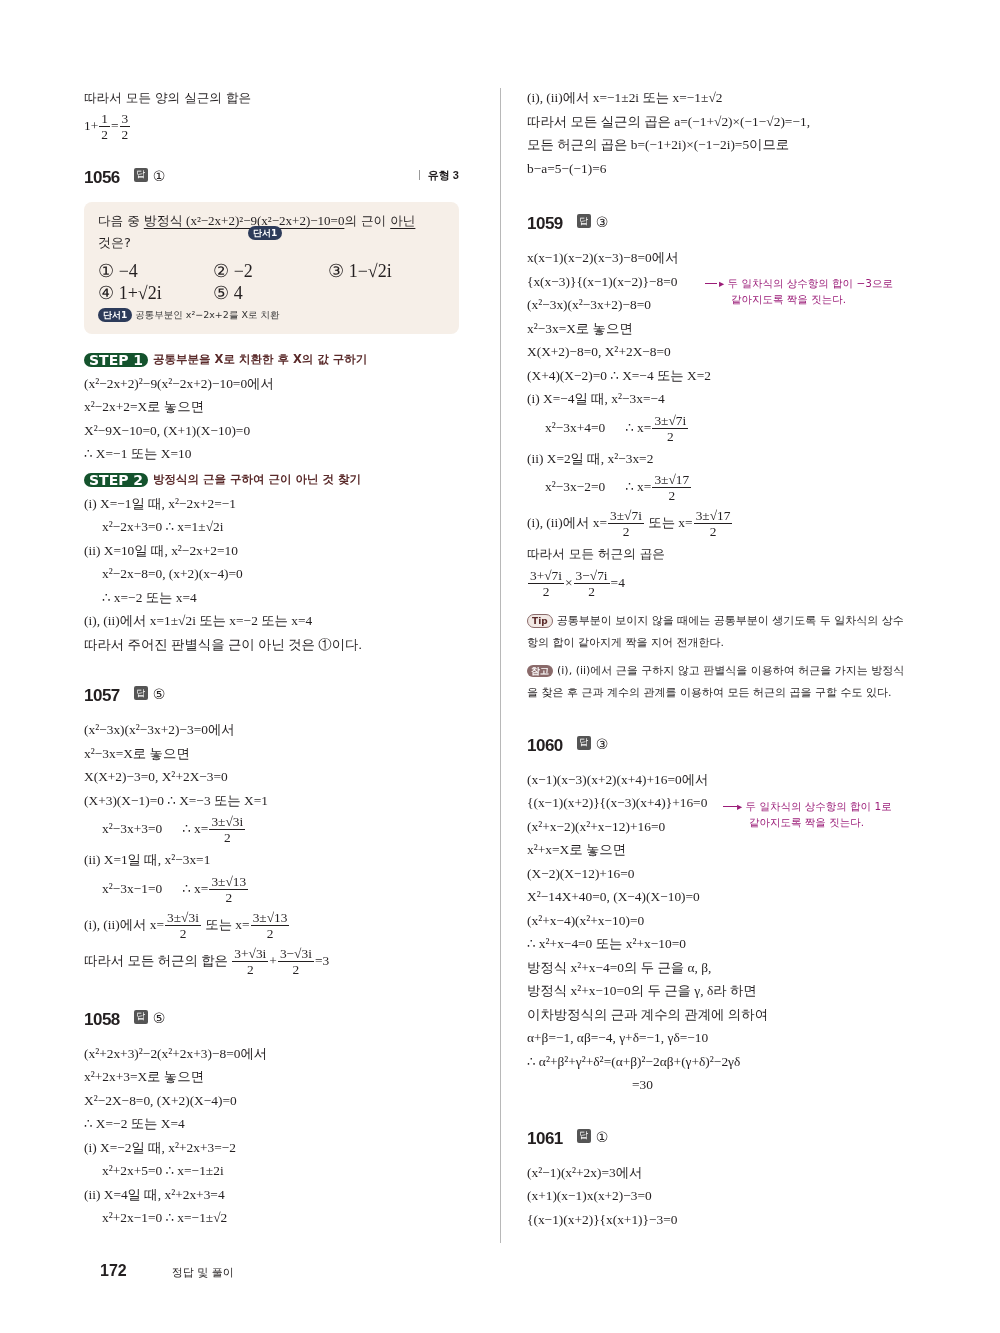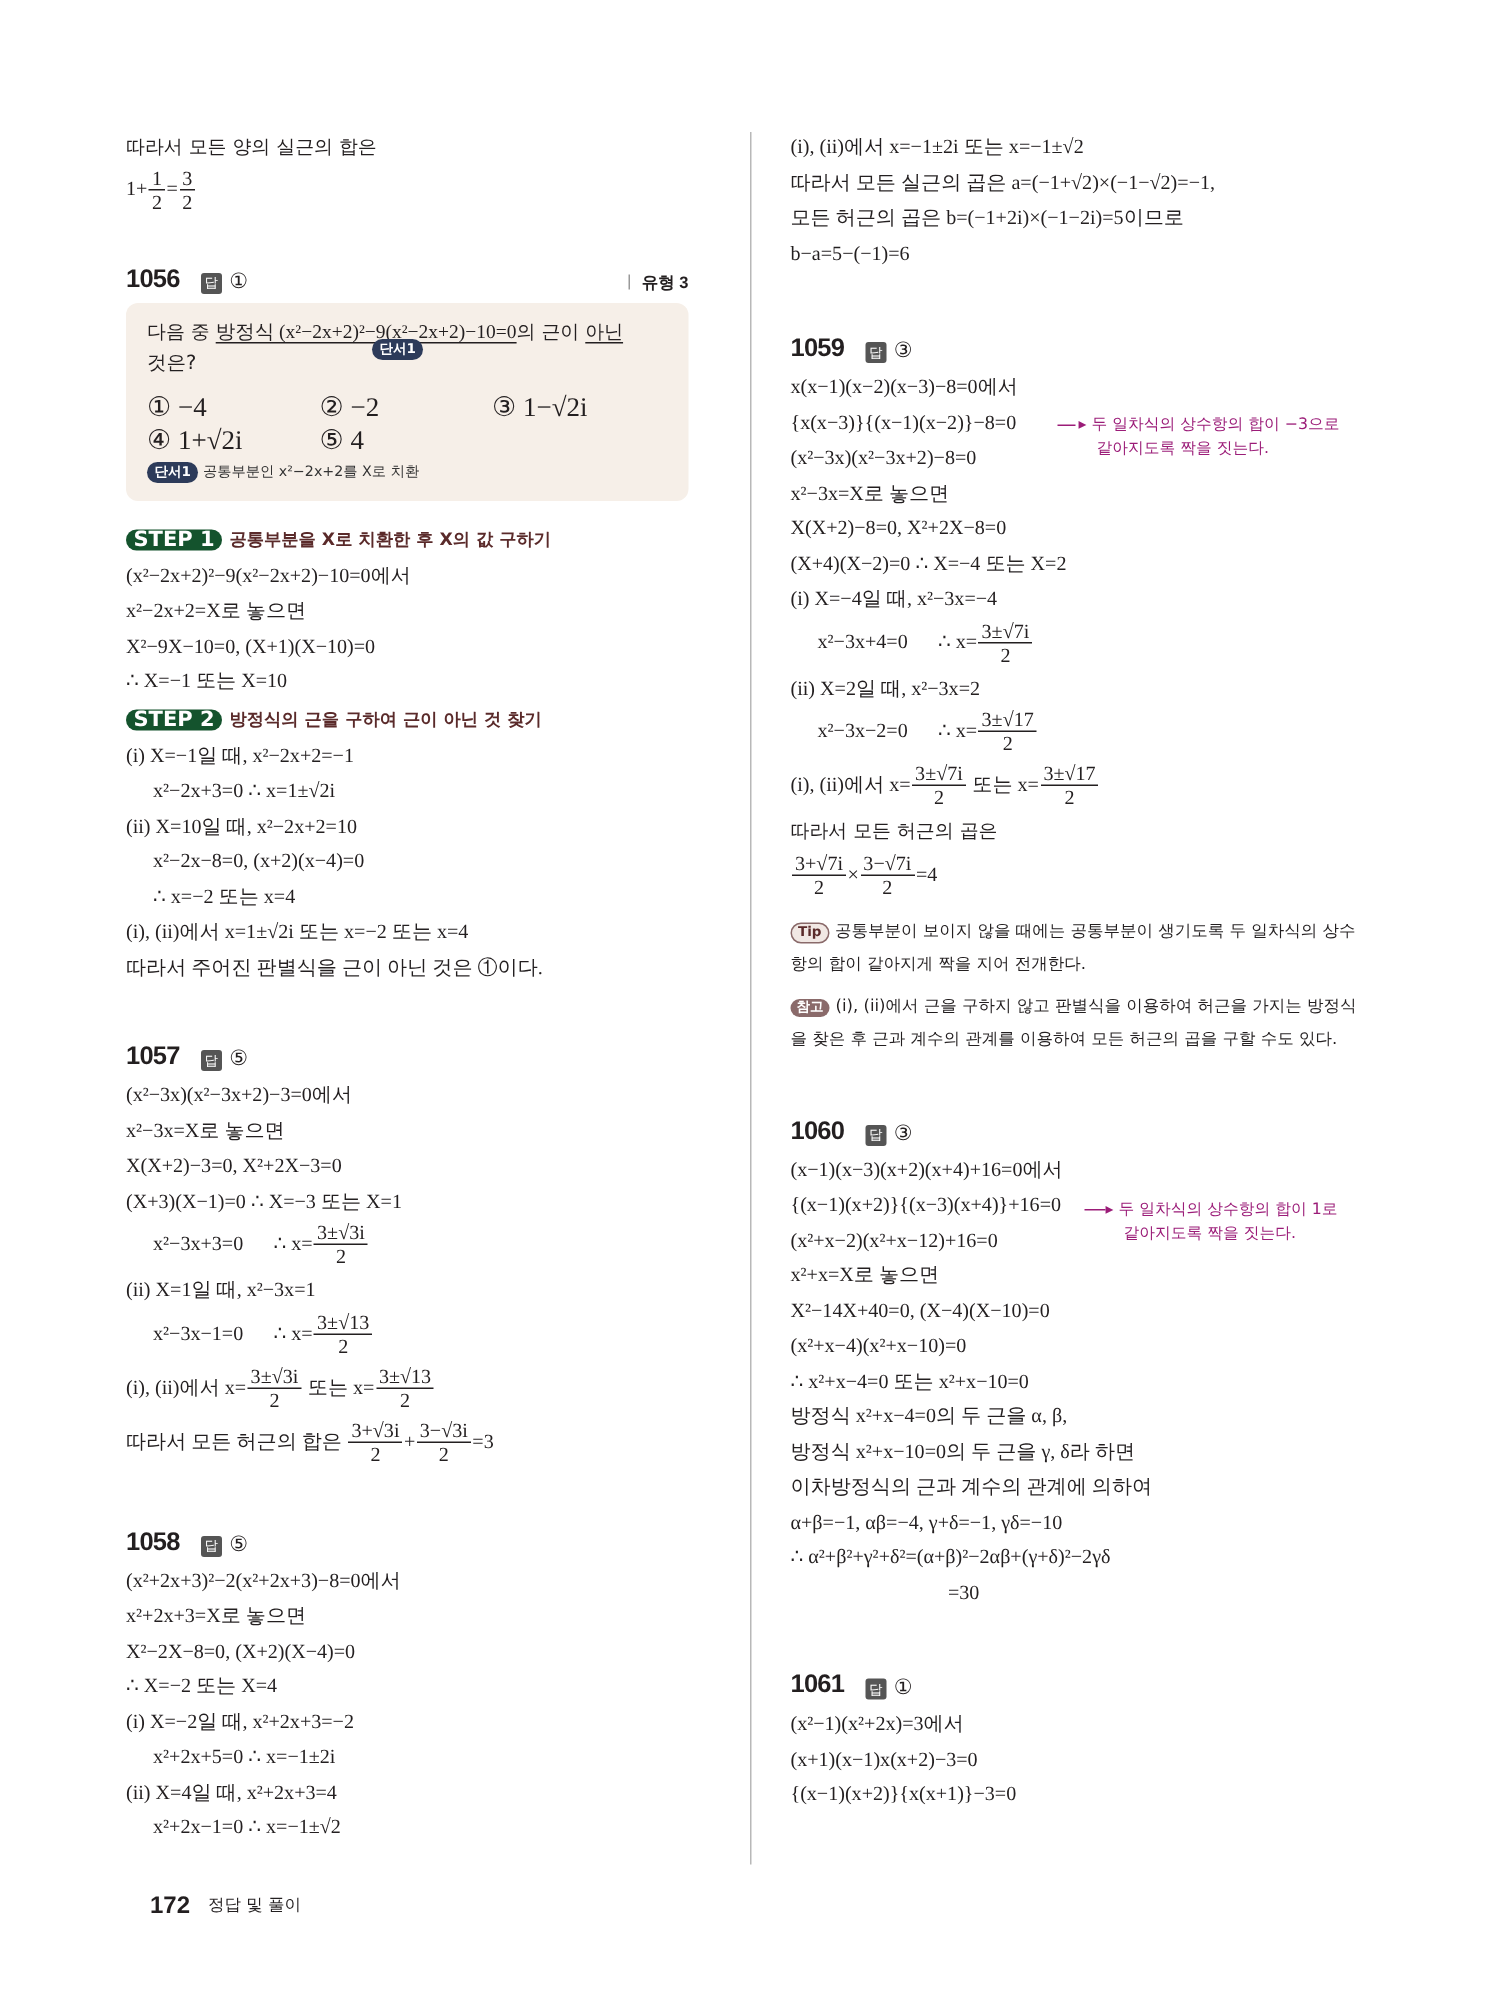--- a/index.html
+++ b/index.html
@@ -8,21 +8,21 @@
 
   .col { position: absolute; top: 86px; }
   .col-left { left: 84px; width: 375px; }
   .col-right { left: 527px; width: 380px; }
   .divider { position: absolute; left: 500px; top: 88px; width: 1px; height: 1155px; background: #b8b8b8; }
 
   .line { font-size: 13.4px; line-height: 23.5px; white-space: nowrap; font-family: "Liberation Serif", "DejaVu Serif", serif; }
   .ko { font-family: "DejaVu Sans", "Liberation Sans", sans-serif; font-size: 12.6px; }
   .indent { padding-left: 18px; }
 
-  .prob-head { display: flex; align-items: flex-end; height: 28px; margin-bottom: 4px; }
+  .prob-head { display: flex; align-items: flex-start; height: 28px; margin-bottom: 4px; }
   .prob-num { font-family: "Liberation Sans", "DejaVu Sans", sans-serif; font-weight: bold; font-size: 17px; color: #231f20; letter-spacing: -0.5px; }
   .ans-badge { display: inline-flex; align-items: center; justify-content: center; width: 14px; height: 14px; background: #555; color: #fff; font-family: "DejaVu Sans", sans-serif; font-size: 9px; border-radius: 2px; margin-left: 14px; }
   .ans-val { font-size: 14px; margin-left: 5px; font-family: "DejaVu Sans", sans-serif; }
   .type-tag { margin-left: auto; font-family: Liberation Sans, sans-serif; font-weight: bold; font-size: 11px; color: #231f20; display: flex; align-items: center; }
   .type-tag::before { content: ""; display: inline-block; width: 1px; height: 10px; background: #999; margin-right: 8px; }
 
   .box { background: #f6efe8; border-radius: 8px; padding: 8px 14px 10px 14px; margin: 6px 0 14px 0; }
   .box .line { font-size: 13px; line-height: 22px; }
   .clue-badge { display: inline-block; background: #2d3b5a; color: #fff; font-family: "DejaVu Sans", sans-serif; font-size: 9px; font-weight: bold; border-radius: 8px; padding: 1px 5px; line-height: 12px; }
   .choices { display: grid; grid-template-columns: 115px 115px 115px; font-size: 18px; line-height: 22px; margin-top: 6px; font-family: "Liberation Serif", serif; }
@@ -39,21 +39,21 @@
   .tall { line-height: 34px; height: 36px; }
   .tall2 { line-height: 32px; height: 32px; }
 
   .annot { position: absolute; font-family: "DejaVu Sans", sans-serif; font-size: 10.5px; color: #9b1c78; line-height: 16px; white-space: nowrap; }
   .annot-line { position: absolute; height: 1px; background: #9b1c78; }
 
   .tip-badge { display: inline-block; border: 1px solid #8a6a6a; color: #5a2a2a; font-family: "DejaVu Sans", sans-serif; font-size: 9px; font-weight: bold; border-radius: 7px; padding: 0 4px; line-height: 12px; margin-right: 4px; background: #f1e8e4; }
   .ref-badge { display: inline-block; background: #8a6a6a; color: #fff; font-family: "DejaVu Sans", sans-serif; font-size: 9px; font-weight: bold; border-radius: 7px; padding: 0 4px; line-height: 12px; margin-right: 4px; }
   .note { font-family: "DejaVu Sans", sans-serif; font-size: 11px; line-height: 22px; color: #231f20; }
 
-  .footer { position: absolute; left: 100px; top: 1262px; display: flex; align-items: flex-start; }
+  .footer { position: absolute; left: 100px; top: 1262px; display: flex; align-items: flex-end; gap: 33px; }
   .footer-num { font-family: "Liberation Sans", sans-serif; font-weight: bold; font-size: 16px; }
   .footer-label { font-family: "DejaVu Sans", sans-serif; font-size: 11px; margin-left: 12px; }
 </style>
 </head>
 <body>
 
 <div class="divider"></div>
 
 <div class="col col-left">
 
@@ -261,20 +261,21 @@
     <div class="line">(x−1)(x−3)(x+2)(x+4)+16=0에서</div>
     <div class="line">{(x−1)(x+2)}{(x−3)(x+4)}+16=0</div>
     <div class="line">(x²+x−2)(x²+x−12)+16=0</div>
     <div class="annot-line" style="left:196px; top:38px; width:14px;"></div>
     <div class="annot" style="left:210px; top:30px;">
       <div>▸ <span>두 일차식의 상수항의 합이 1로</span></div>
       <div style="padding-left:12px">같아지도록 짝을 짓는다.</div>
     </div>
   </div>
   <div class="line">x²+x=X로 놓으면</div>
+  <div class="line">(X−2)(X−12)+16=0</div>
   <div class="line">X²−14X+40=0, (X−4)(X−10)=0</div>
   <div class="line">(x²+x−4)(x²+x−10)=0</div>
   <div class="line">∴ x²+x−4=0 또는 x²+x−10=0</div>
   <div class="line">방정식 x²+x−4=0의 두 근을 α, β,</div>
   <div class="line">방정식 x²+x−10=0의 두 근을 γ, δ라 하면</div>
   <div class="line">이차방정식의 근과 계수의 관계에 의하여</div>
   <div class="line">α+β=−1, αβ=−4, γ+δ=−1, γδ=−10</div>
   <div class="line">∴ α²+β²+γ²+δ²=(α+β)²−2αβ+(γ+δ)²−2γδ</div>
   <div class="line" style="padding-left:105px">=30</div>
 

